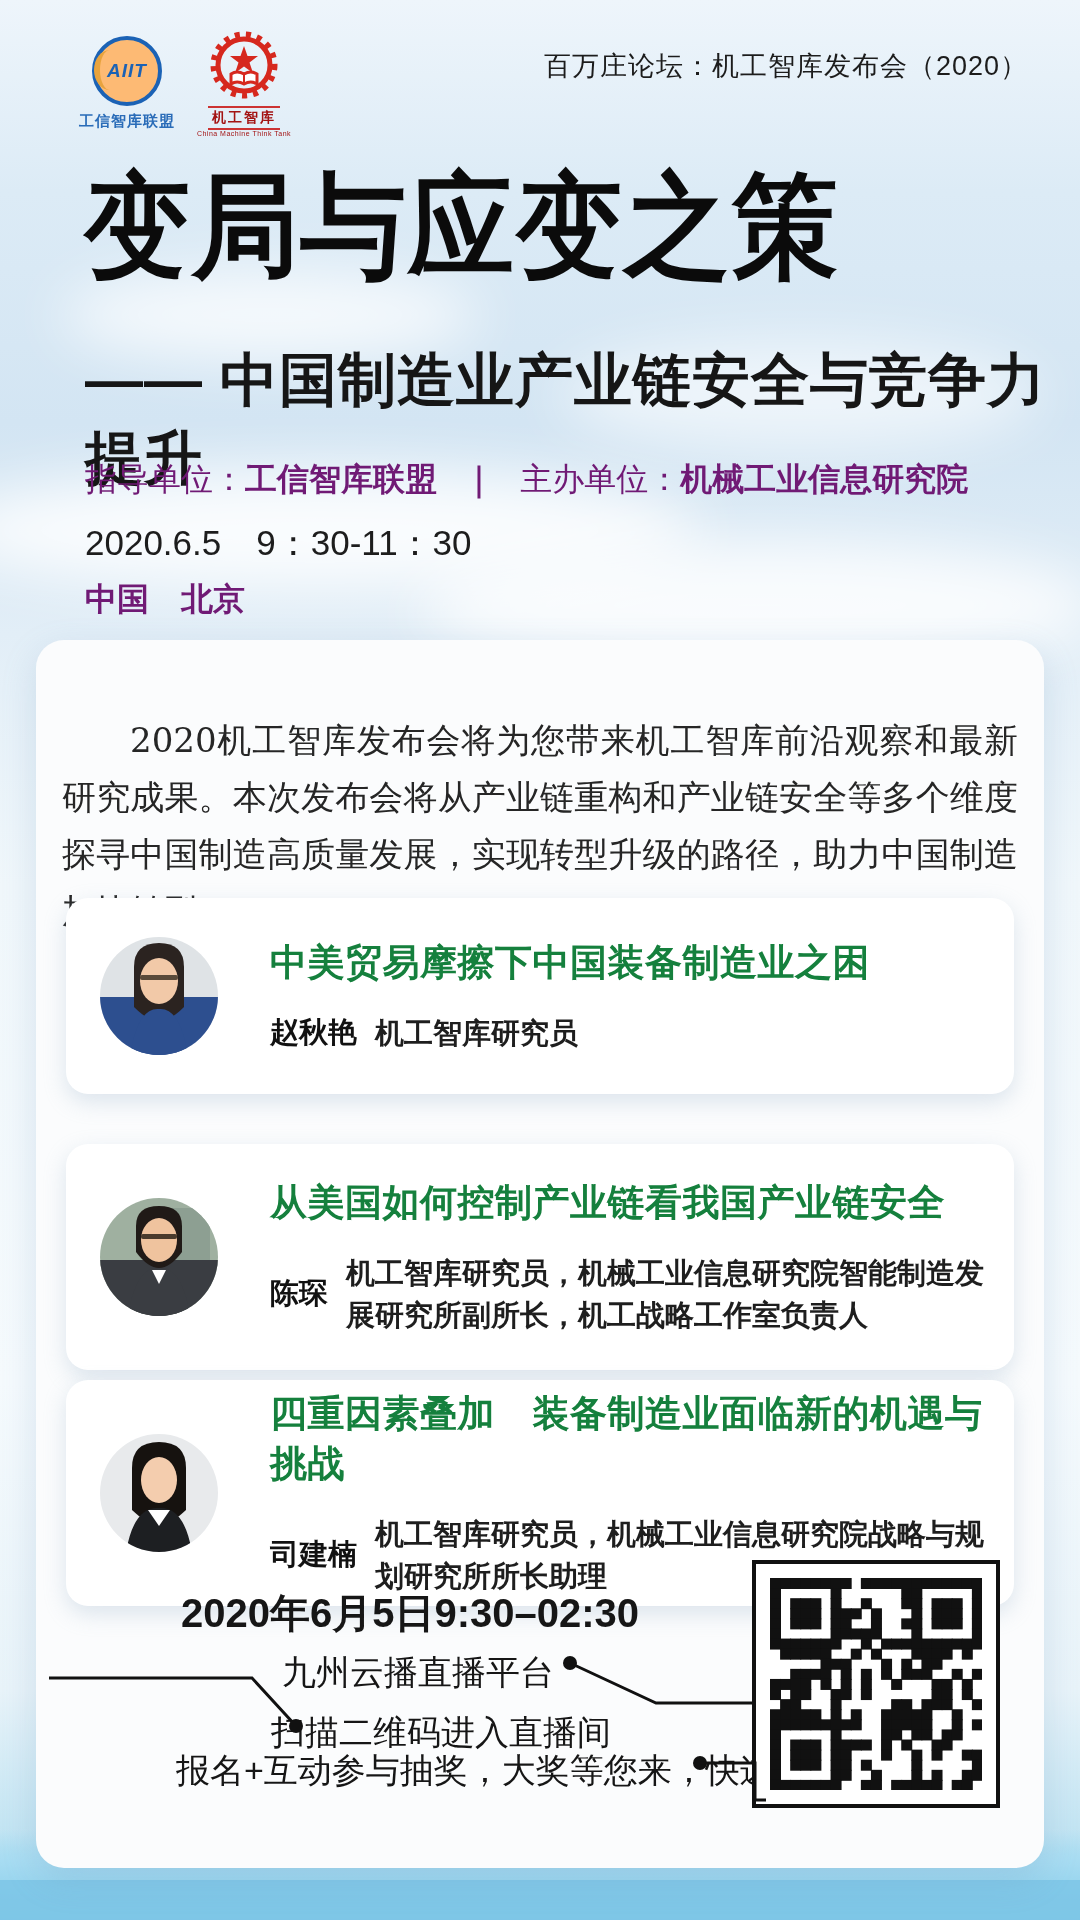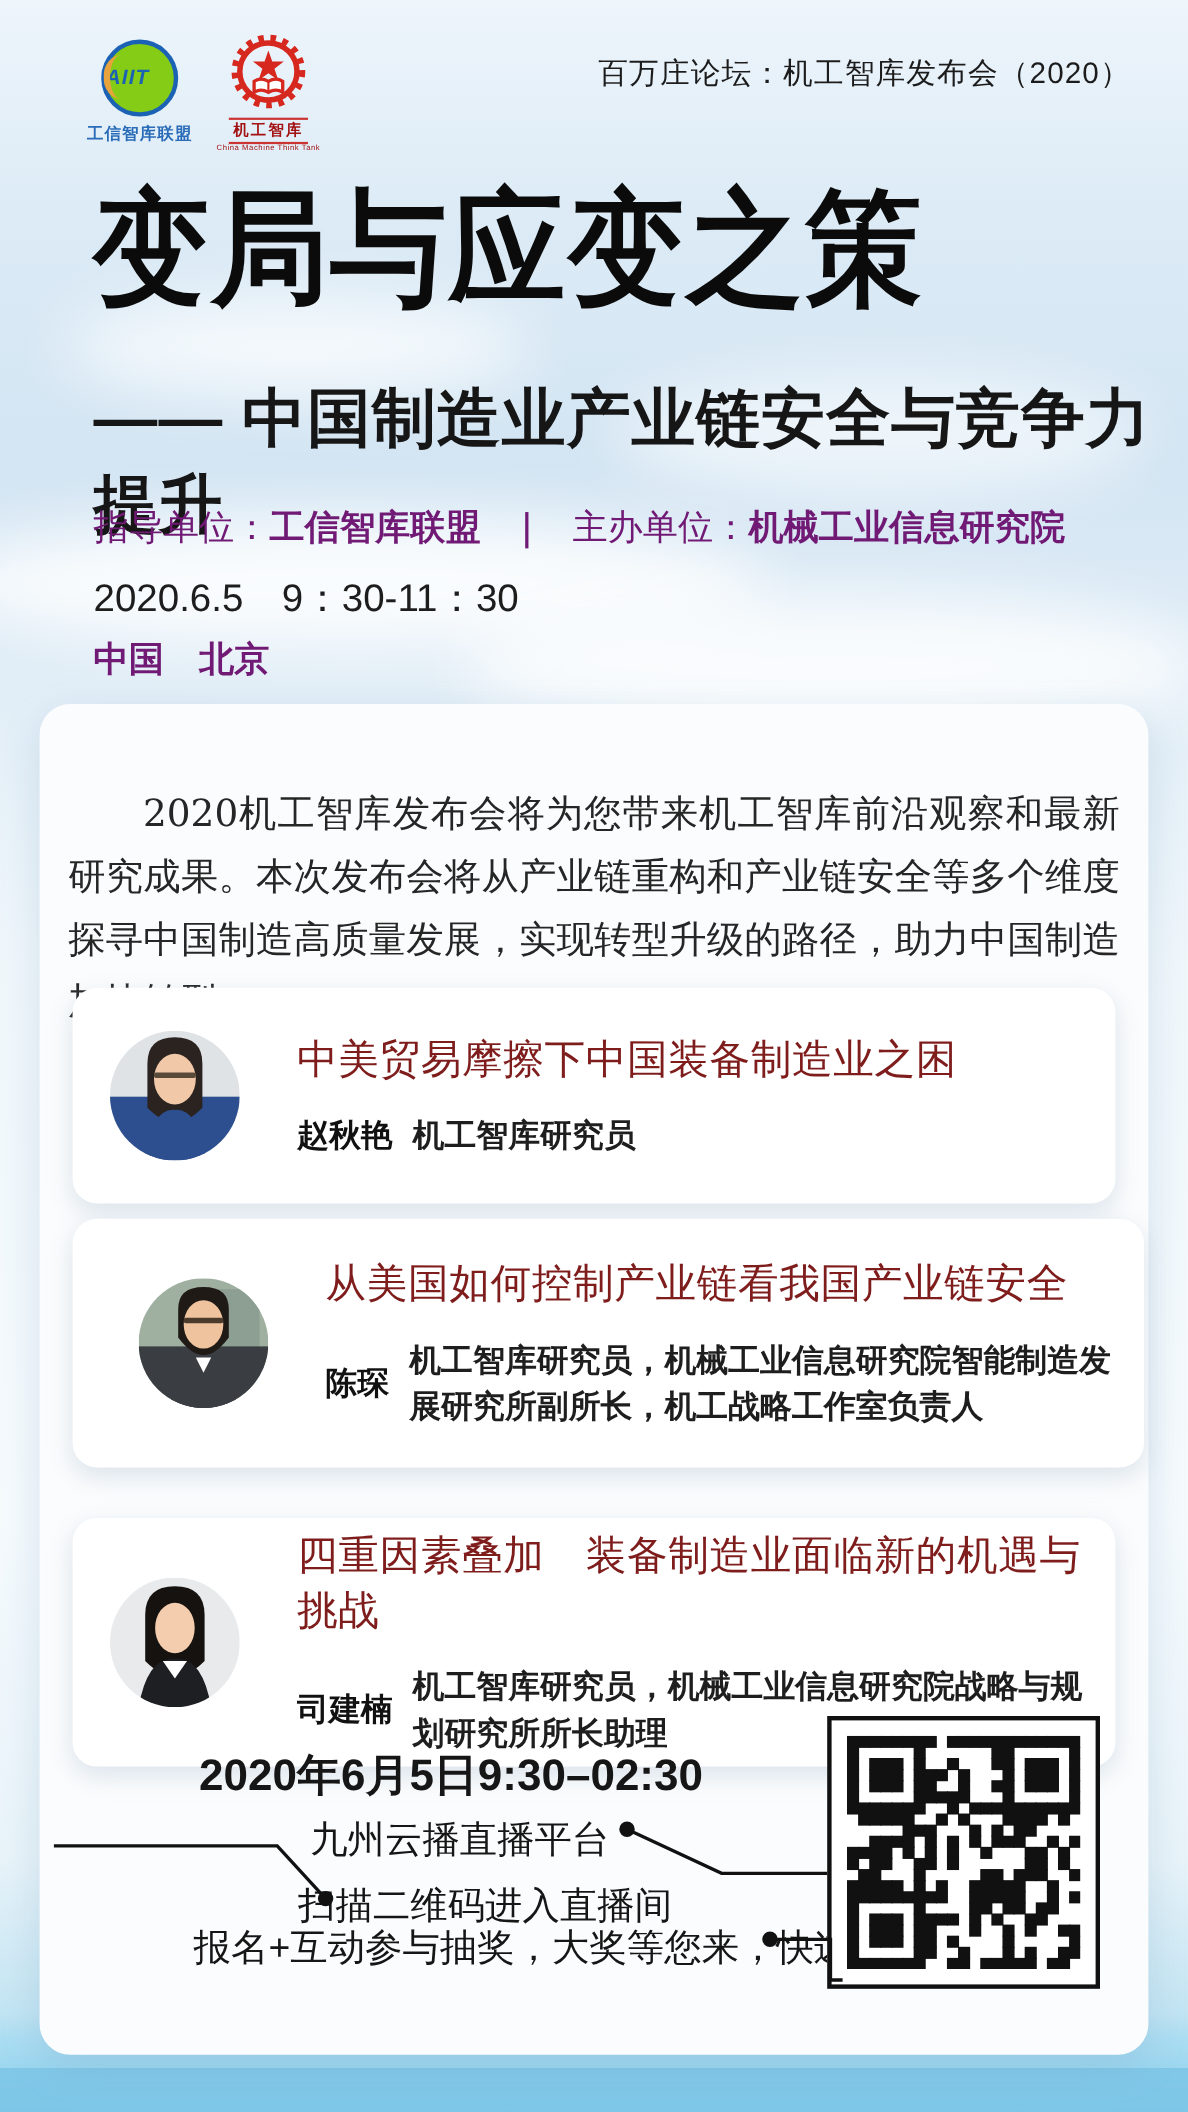--- a/index.html
+++ b/index.html
@@ -14,21 +14,21 @@
   .c3{left:-60px;top:470px;width:760px;height:120px;background:rgba(255,255,255,.85);}
   .c4{left:420px;top:540px;width:680px;height:130px;background:rgba(255,255,255,.8);}
   .water{position:absolute;left:0;bottom:0;width:1080px;height:90px;
     background:linear-gradient(180deg,rgba(173,221,240,0) 0%,#a7dcf2 35%,#84cbe9 100%);}
   .water2{position:absolute;left:0;bottom:0;width:1080px;height:40px;background:#7cc6e6;opacity:.85;}
 
   
   .hdr-label{position:absolute;top:48px;right:52px;font-size:27px;color:#1c1c1c;letter-spacing:1px;}
   .logo-aiit{position:absolute;left:72px;top:36px;width:110px;text-align:center;}
   .aiit-circle{width:62px;height:62px;margin:0 auto;border:4px solid #1b62b5;border-radius:50%;
-    position:relative;background:#84cc16;display:flex;align-items:center;}
+    position:relative;background:#fdba74;display:flex;align-items:center;justify-content:center;}
   .aiit-circle:before{content:"";position:absolute;left:-2px;top:10px;width:26px;height:40px;
     border-left:6px solid #e8a33d;border-radius:50% 0 0 50%;}
   .aiit-acronym{font-size:19px;font-weight:bold;font-style:italic;color:#1b62b5;letter-spacing:1px;}
   .aiit-name{margin-top:6px;font-size:15px;font-weight:bold;color:#2a6cb8;letter-spacing:1px;}
   .logo-jgzk{position:absolute;left:192px;top:30px;width:104px;text-align:center;}
   .jgzk-name{margin-top:2px;font-size:14px;font-weight:bold;color:#a31313;letter-spacing:2px;
     border-top:2px solid #c33;border-bottom:2px solid #c33;display:inline-block;padding:1px 4px;}
   .jgzk-sub{font-size:7px;color:#a31313;letter-spacing:.5px;}
 
   
@@ -46,25 +46,25 @@
 
   
   .panel{position:absolute;left:36px;top:640px;width:1008px;height:1228px;background:#fbfcfd;
     border-radius:28px;box-shadow:0 12px 34px rgba(110,150,185,.22);}
   .intro{position:absolute;left:26px;right:26px;top:38px;font-size:34px;line-height:57px;color:#262626;
     text-align:justify;text-indent:2em;font-family:"DejaVu Serif","Liberation Serif",serif;}
 
   .card{position:absolute;left:30px;width:948px;background:#ffffff;border-radius:22px;
     box-shadow:0 8px 22px rgba(150,175,200,.30);display:flex;align-items:center;}
   .card1{top:258px;height:196px;}
-  .card2{top:468px;height:226px;padding-left:26px;}
+  .card2{top:504px;height:226px;}
   .card3{top:740px;height:226px;}
   .avatar{width:118px;height:118px;border-radius:50%;overflow:hidden;flex:0 0 118px;margin-left:34px;}
   .card-body{margin-left:52px;margin-right:28px;flex:1;display:flex;flex-direction:column;gap:24px;}
-  .topic{font-size:37px;font-weight:normal;color:#7f1d1d;letter-spacing:.5px;}
+  .topic{font-size:37px;font-weight:bold;color:#15803d;letter-spacing:.5px;}
   .speaker-row{display:flex;align-items:center;font-size:29px;color:#222;}
   .speaker-name{font-weight:bold;white-space:nowrap;margin-right:18px;color:#111;}
   .speaker-bio{flex:1;line-height:1.45;font-weight:bold;color:#1e1e1e;}
 
   
   .f-center{position:absolute;transform:translateX(-50%);white-space:nowrap;color:#161616;}
   .f-date{left:374px;top:946px;font-size:40px;font-weight:bold;}
   .f-platform{left:382px;top:1010px;font-size:34px;}
   .f-scan{left:405px;top:1070px;font-size:34px;}
   .f-promo{position:absolute;left:140px;top:1108px;font-size:34px;color:#161616;white-space:nowrap;}

